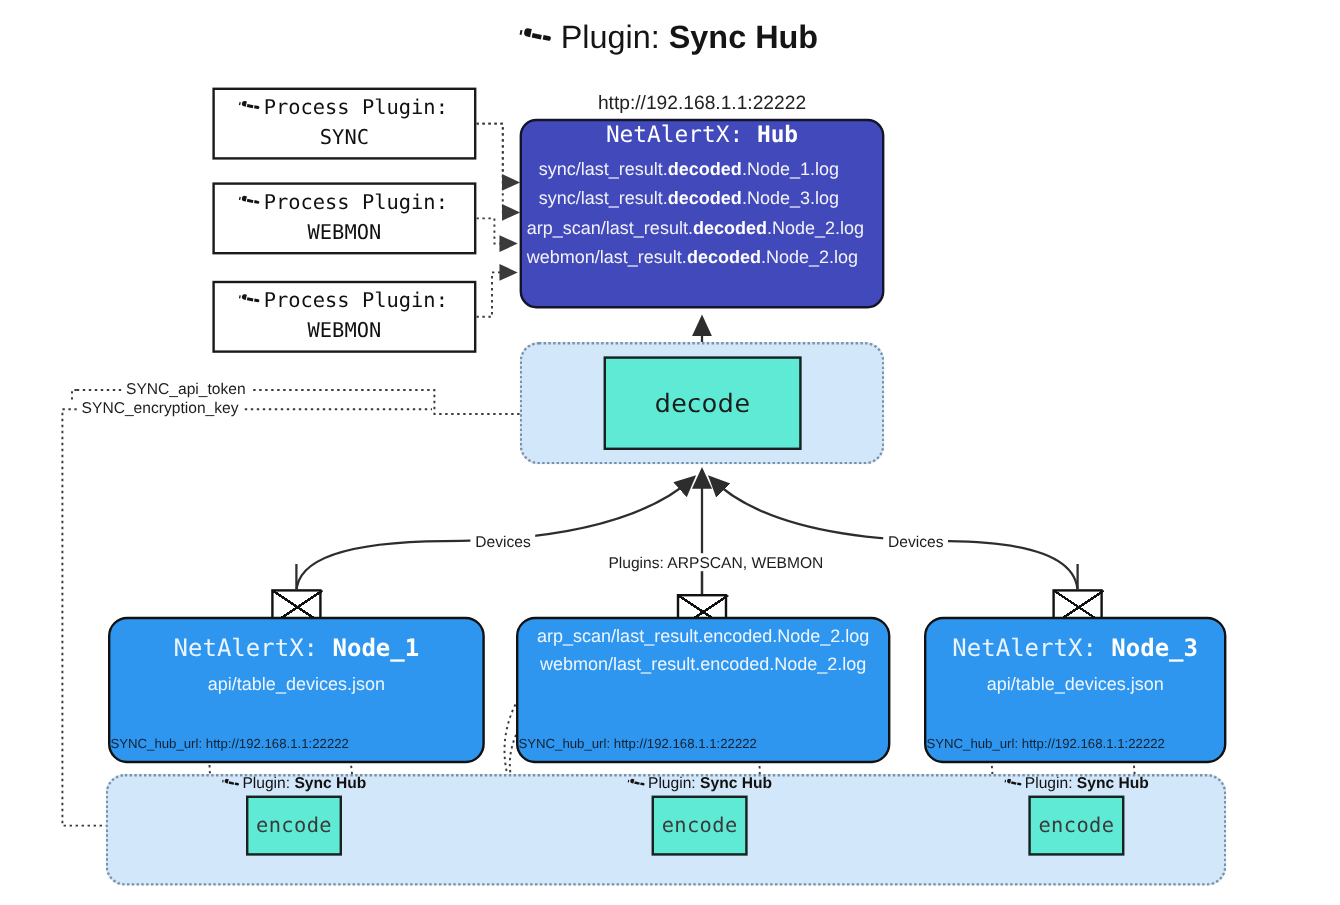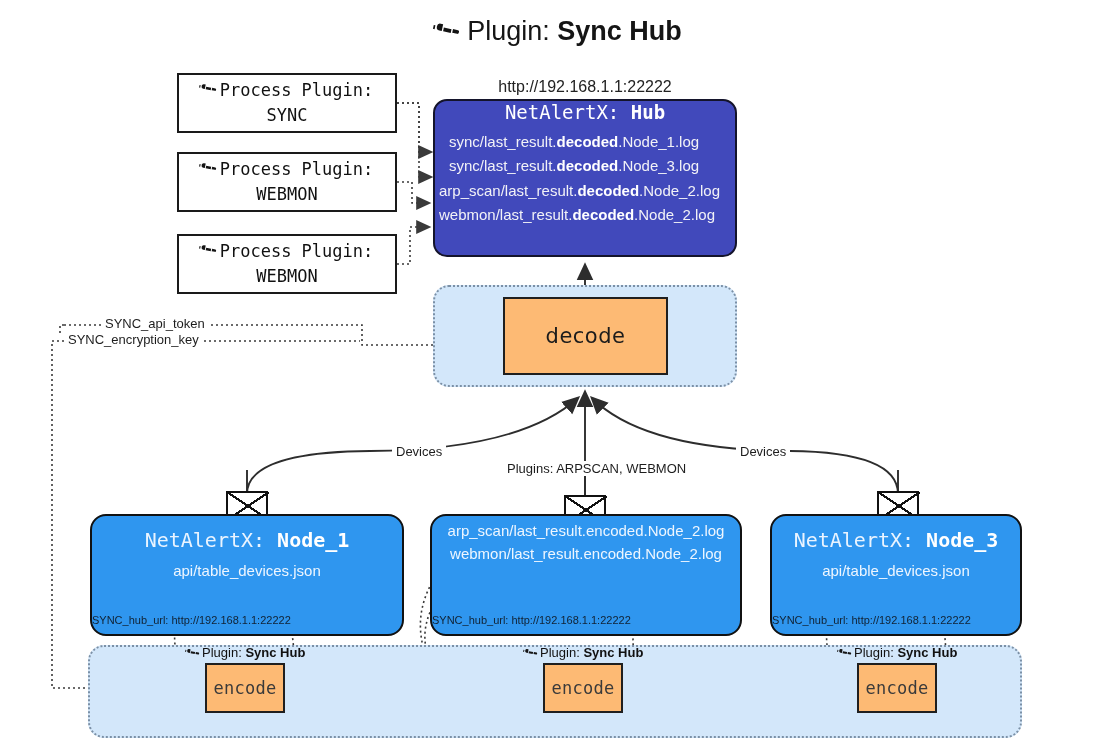--- a/index.html
+++ b/index.html
@@ -51,21 +51,21 @@
   .hub-line b{font-weight:bold;color:#ffffff;}
   .hub-url{
     position:absolute;text-align:center;font-size:16px;color:#222;white-space:nowrap;
   }
 
   .lane{
     background:#d3e7fa;border:2px dotted #7b90a6;border-radius:16px;
   }
 
   .white-box{
-    background:#fdba74;border:2px solid #1f1f1f;
+    background:#5eead4;border:2px solid #1f1f1f;
     display:flex;align-items:center;justify-content:center;
     font-family:"DejaVu Sans","Liberation Sans",sans-serif;
   }
   .decode-box{font-size:21px;color:#1b1b1b;letter-spacing:.5px;}
   .encode-box{
     font-family:"DejaVu Sans Mono","Liberation Mono",monospace;
     font-size:17px;color:#3a3a3a;letter-spacing:.3px;
   }
 
   .node-box{

